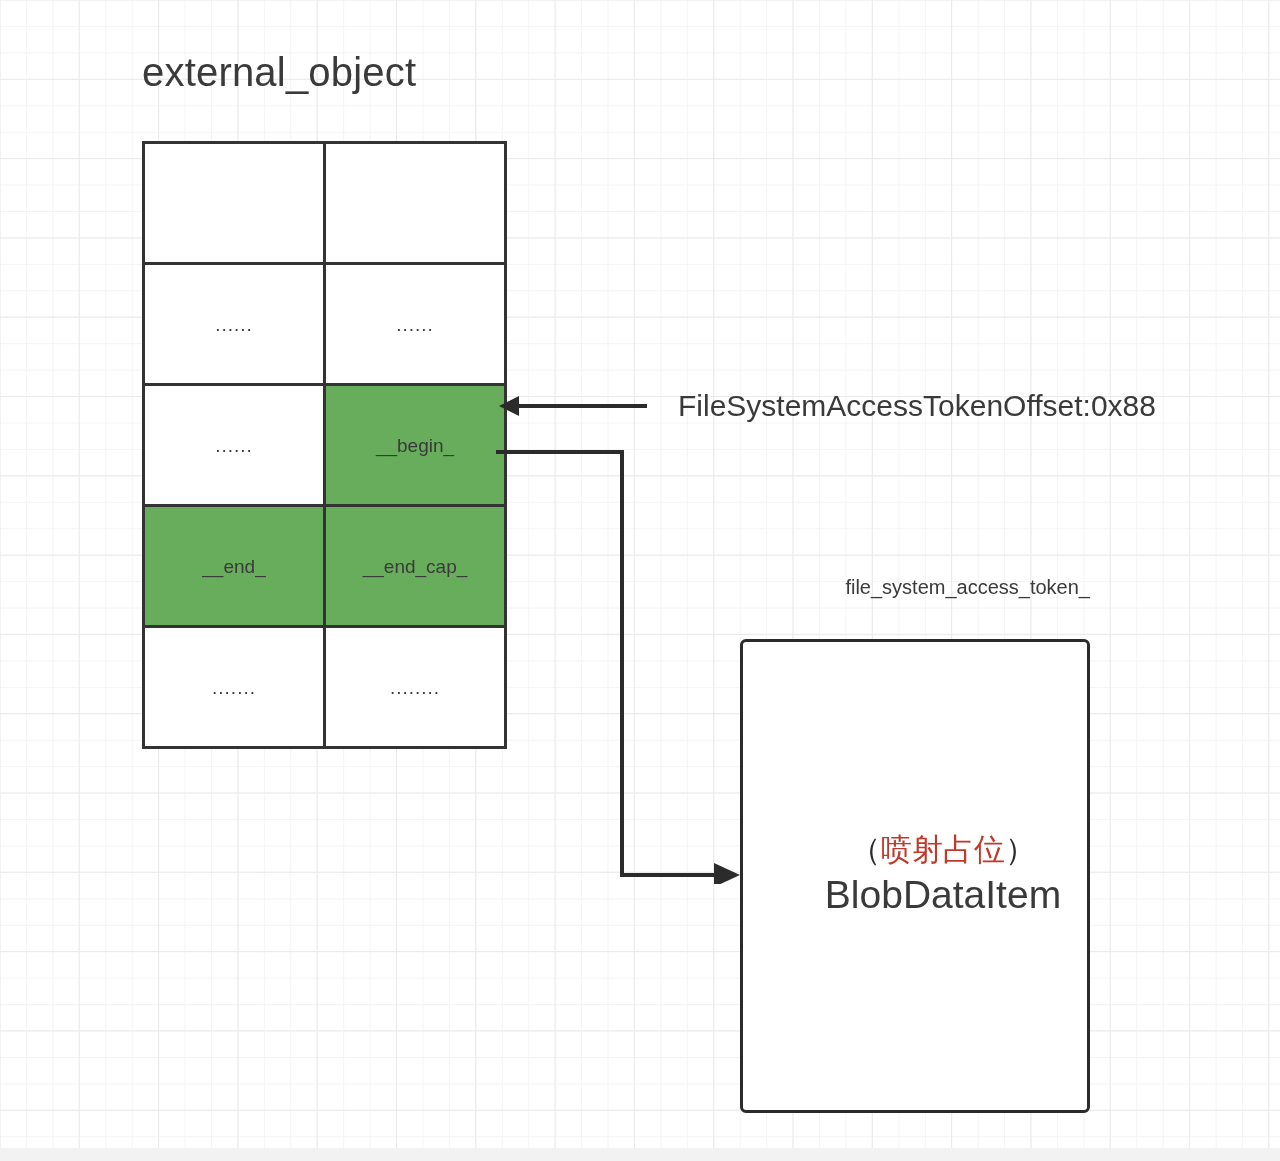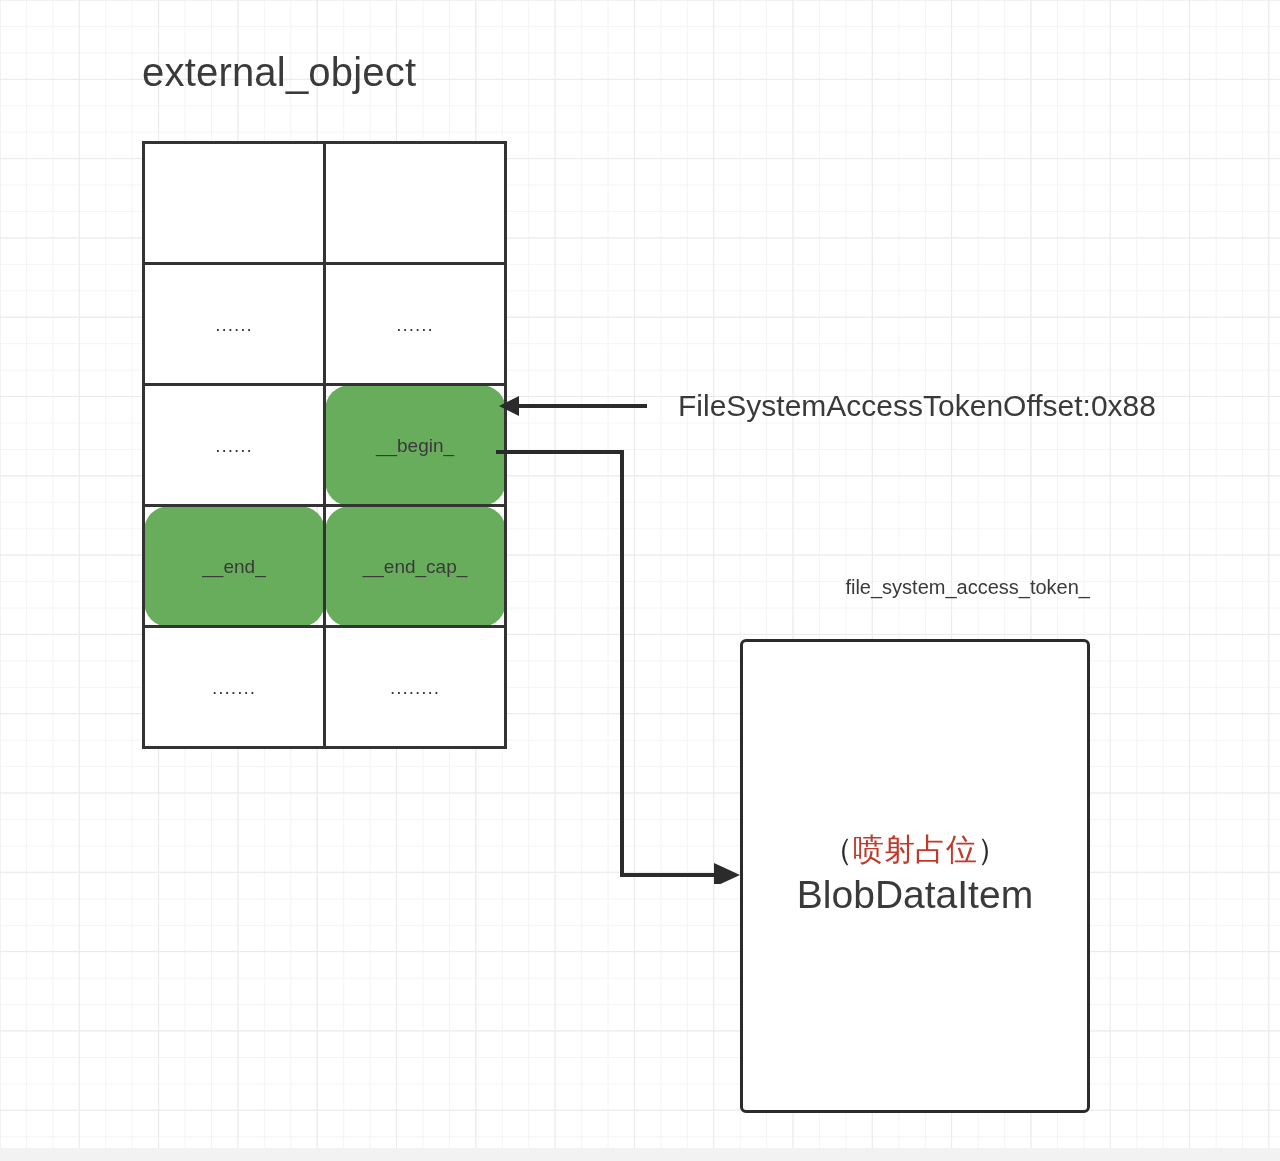--- a/index.html
+++ b/index.html
@@ -61,21 +61,20 @@
     height: 118px;
     text-align: center;
     vertical-align: middle;
     font-size: 19px;
     color: #3a3a3a;
     background: #ffffff;
     padding: 0;
   }
   .struct-table td.green {
     background: #68ad5c;
-    border-radius: 25px;
   }
   .cell-text {
     display: block;
     line-height: 1;
   }
   .cell-text.dots {
     font-size: 19px;
     letter-spacing: 1px;
   }
 
@@ -129,20 +128,21 @@
     background: #ffffff;
     box-sizing: border-box;
   }
   .blob-inner {
     position: absolute;
     left: 740px;
     top: 830px;
     width: 350px;
     text-align: center;
     line-height: 1.28;
+    padding-left: 28px;
   }
   .blob-line1 {
     font-size: 31px;
     color: #2b2b2b;
     white-space: nowrap;
   }
   .blob-line1 .red {
     color: #c0392b;
   }
   .blob-line2 {

